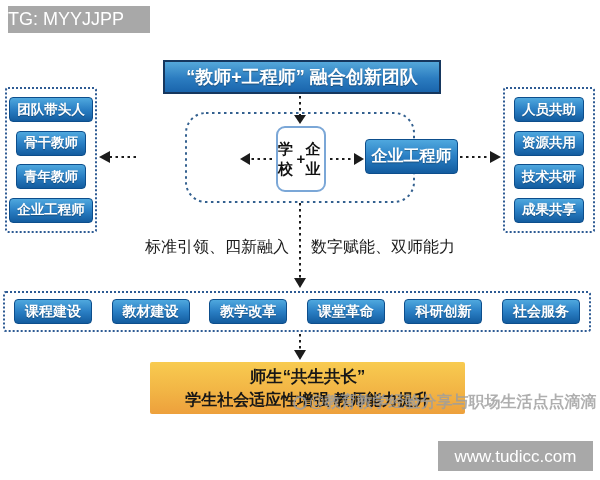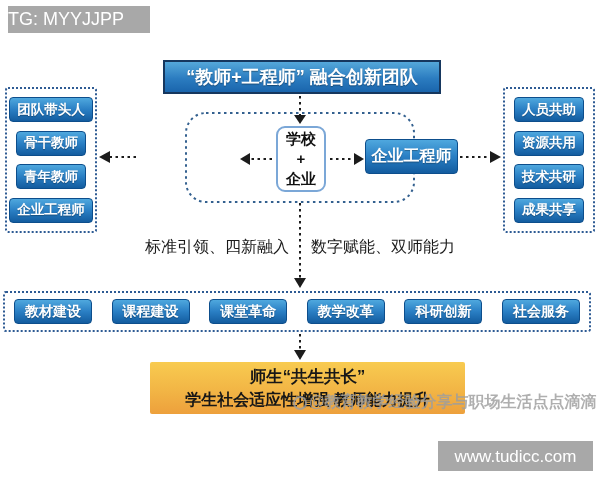--- a/index.html
+++ b/index.html
@@ -40,21 +40,21 @@
     text-shadow:0 1px 1px rgba(0,0,0,.3);box-sizing:border-box;
   }
   .side-item{height:25px;padding:0 7px;font-size:13.5px;min-width:66px;}
   .mid-box{height:35px;font-size:16px;z-index:2;}
   #fusion-team{left:138px;top:139px;width:97px;}
   #collaboration{left:365px;top:139px;width:93px;}
   
   #hub{
     left:276px;top:126px;width:50px;height:66px;z-index:2;
     background:#ffffff;border:2px solid #7ba7d7;border-radius:9px;
-    display:flex;flex-direction:column;align-items:center;justify-content:center;
+    display:flex;flex-direction:row;align-items:center;justify-content:center;
     font-size:15px;font-weight:bold;color:#111;line-height:20px;box-sizing:border-box;
   }
   
   #mid-caption{
     left:0;top:237px;width:600px;display:flex;justify-content:center;gap:22px;
     font-size:16px;color:#1a1a1a;z-index:2;
   }
   
   #bottom-row{
     left:3px;top:291px;width:588px;height:41px;z-index:2;
@@ -141,24 +141,24 @@
   </div>
 
   <div id="collaboration" class="abs blue-box mid-box">企业工程师</div>
 
   <div id="mid-caption" class="abs">
     <span>标准引领、四新融入</span>
     <span>数字赋能、双师能力</span>
   </div>
 
   <div id="bottom-row" class="abs">
+    <div class="blue-box bottom-item">课程建设</div>
     <div class="blue-box bottom-item">教材建设</div>
-    <div class="blue-box bottom-item">课程建设</div>
+    <div class="blue-box bottom-item">教学改革</div>
     <div class="blue-box bottom-item">课堂革命</div>
-    <div class="blue-box bottom-item">教学改革</div>
     <div class="blue-box bottom-item">科研创新</div>
     <div class="blue-box bottom-item">社会服务</div>
   </div>
 
   <div id="outcome" class="abs">
     <div class="l1">师生“共生共长”</div>
     <div class="l2">学生社会适应性增强 教师能力提升</div>
   </div>
 
   <div id="watermark" class="abs">

